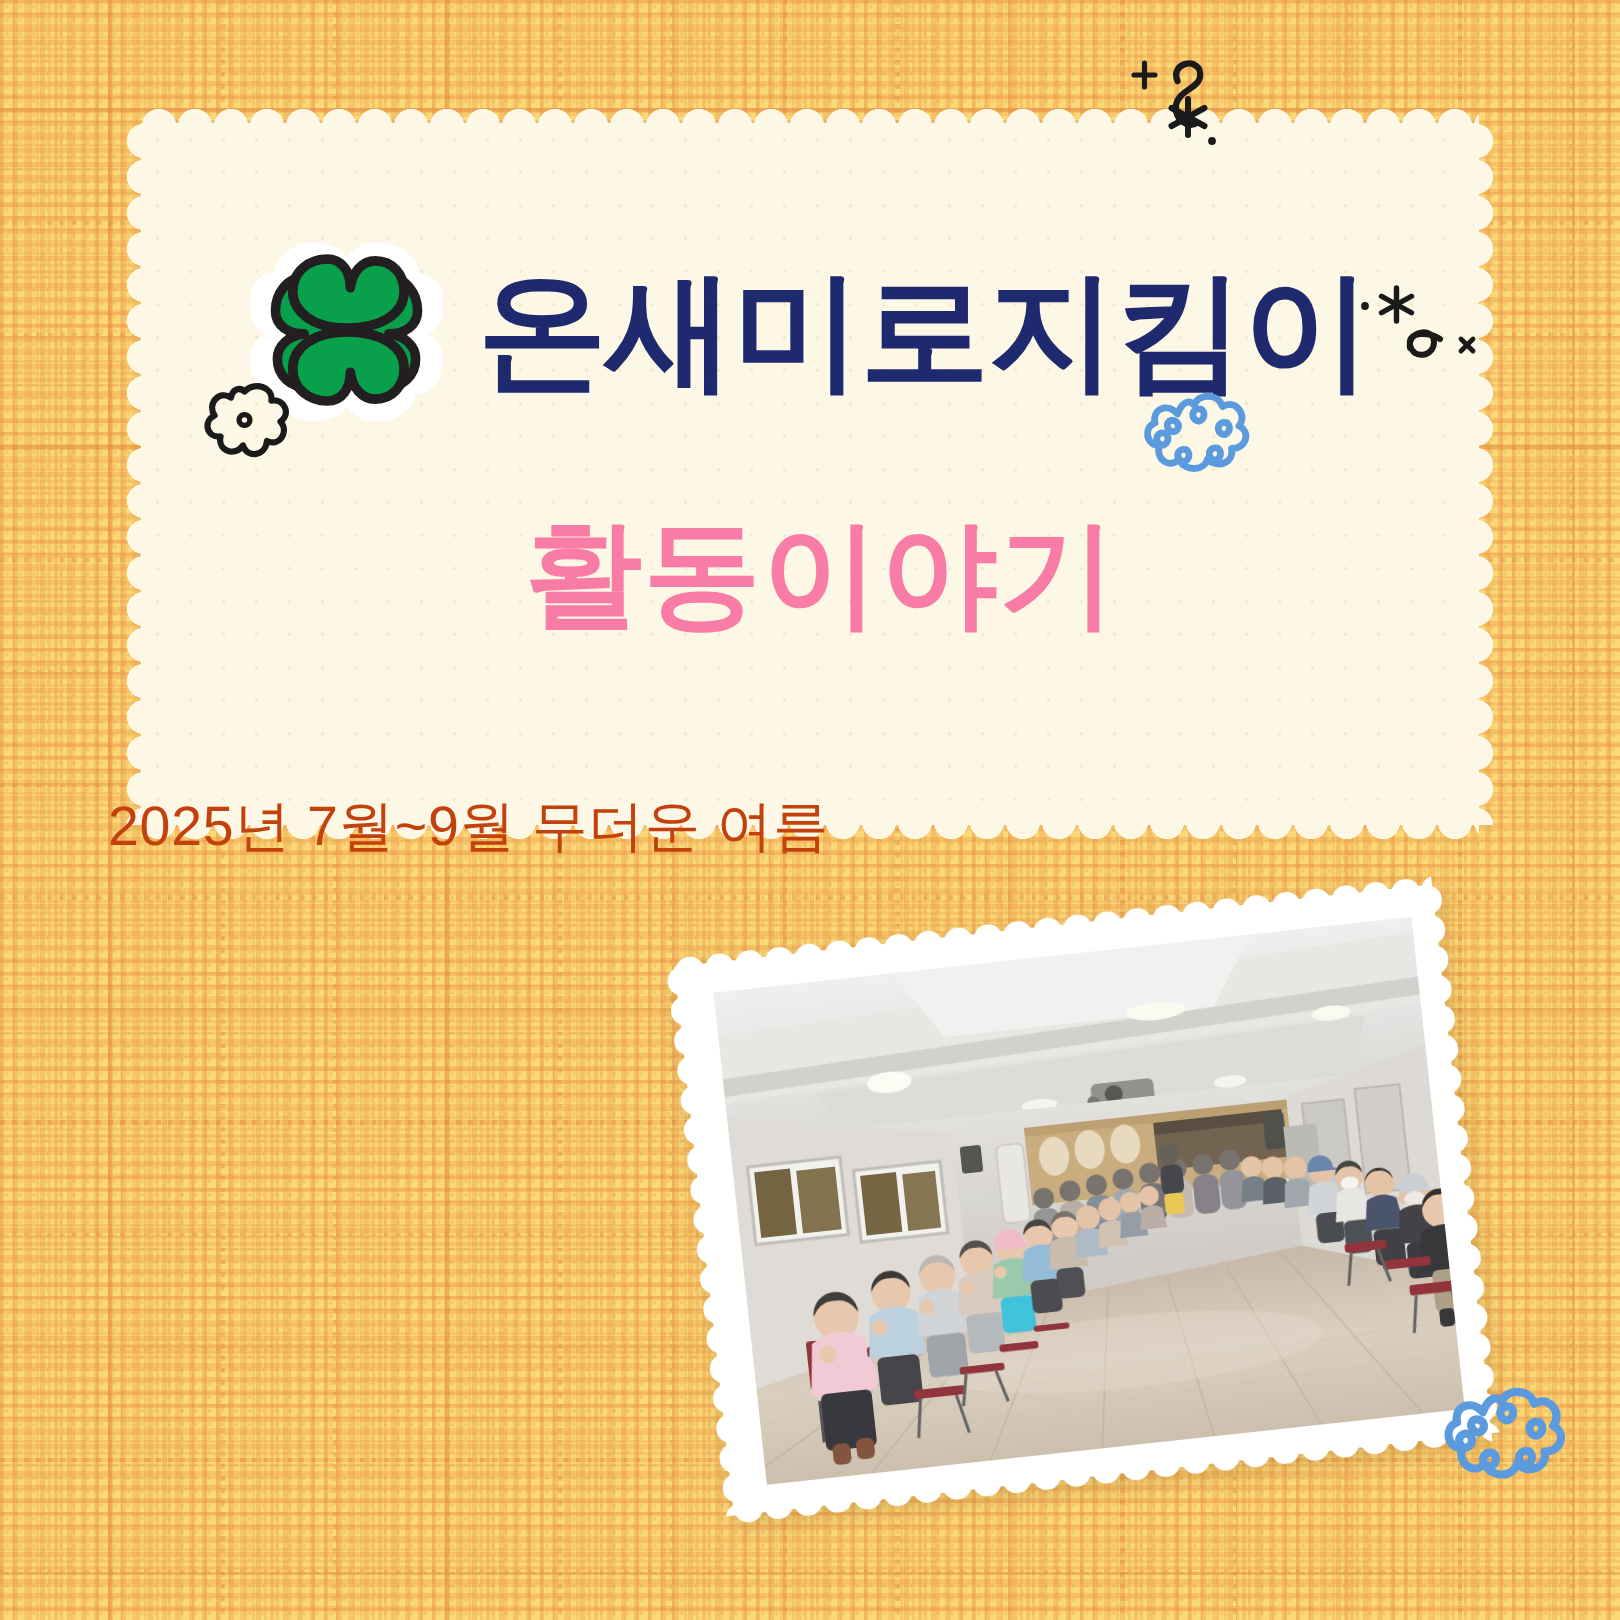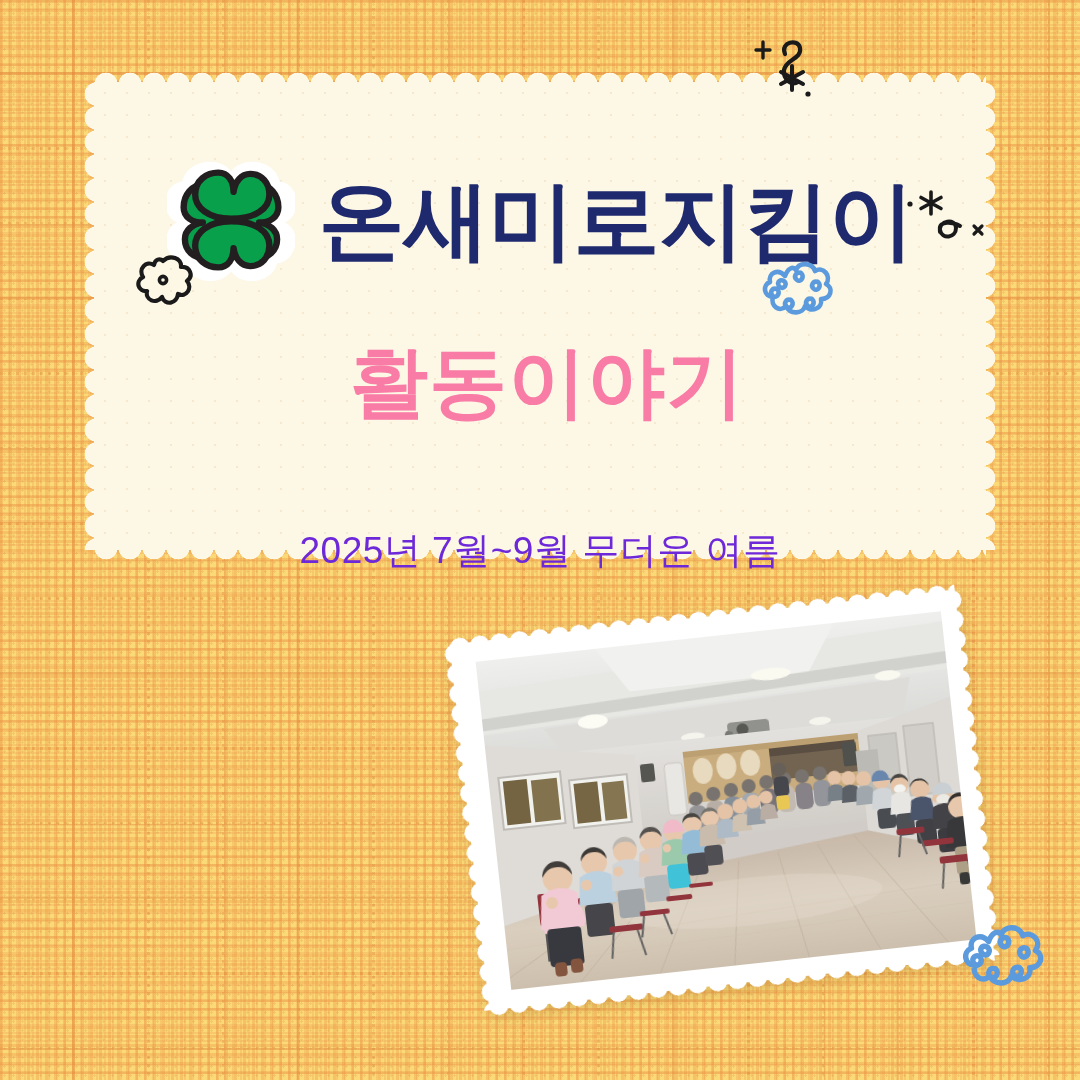--- a/index.html
+++ b/index.html
@@ -88,22 +88,22 @@
   #clover{flex:0 0 auto;margin-top:4px;}
   .title-main{
     font-size:86px;font-weight:700;color:#1f2a6e;
     letter-spacing:-1px;line-height:1;white-space:nowrap;
   }
   .title-sub{
     position:absolute;left:0;right:0;top:283px;text-align:center;
     font-size:78px;font-weight:700;color:#f87ca5;letter-spacing:1px;line-height:1;margin-left:15px;
   }
   .title-date{
-    position:absolute;left:0;right:0;top:472px;text-align:center;
-    font-size:37px;font-weight:400;color:#6d28d9;letter-spacing:.5px;line-height:1;
+    position:absolute;left:0;right:0;top:472px;text-align:left;
+    font-size:37px;font-weight:400;color:#c2410c;letter-spacing:.5px;line-height:1;
   }
 
   
   .doodle{position:absolute;pointer-events:none;}
   #doodle-flower-left{left:132px;top:252px;}
   #doodle-cloud-right{left:760px;top:256px;}
   #doodle-cloud-bottom{left:960px;top:918px;z-index:7;}
   #doodle-sparkles-top{left:752px;top:20px;}
   #doodle-sparkles-right{left:898px;top:182px;}
 

